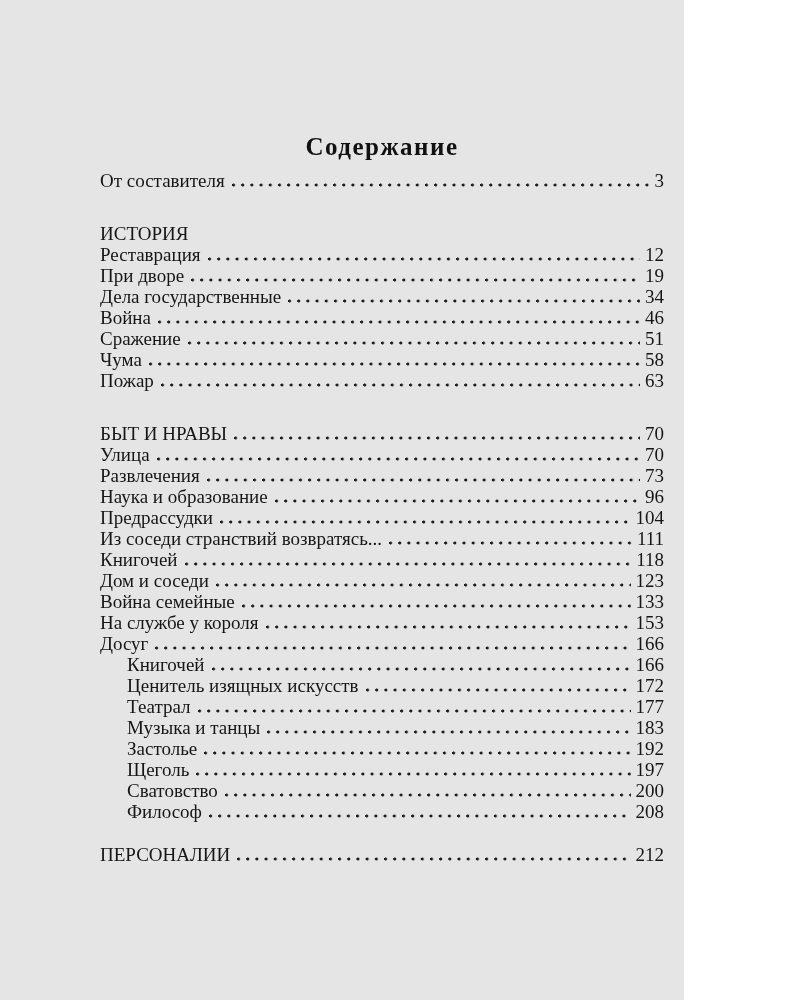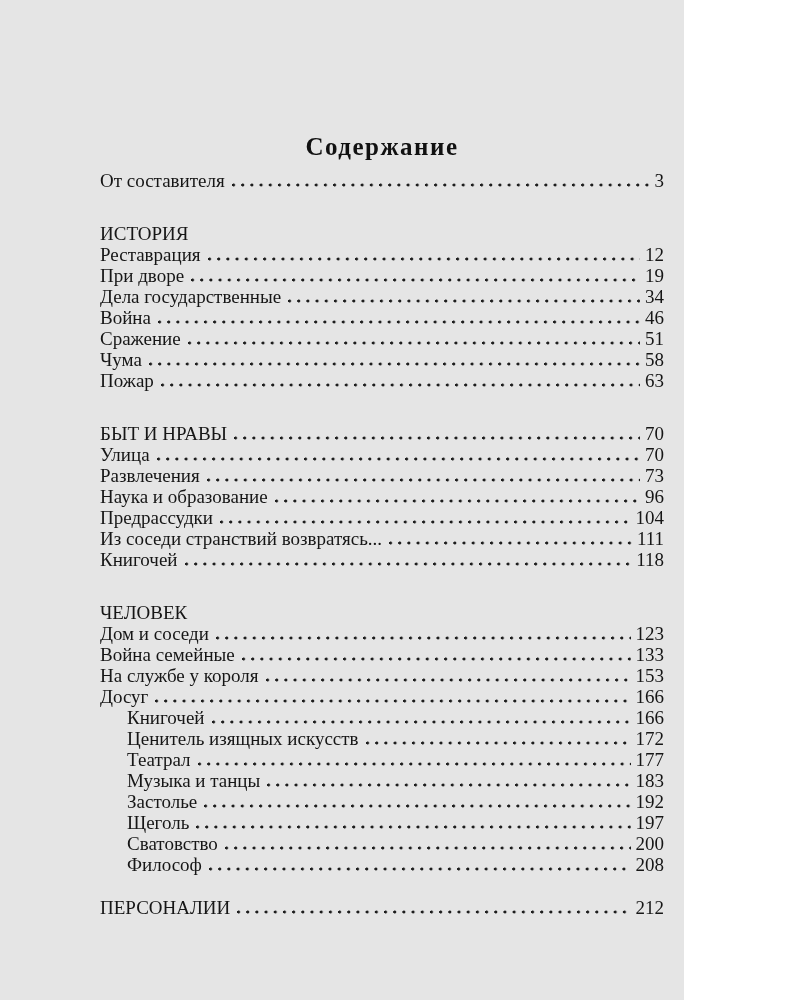--- a/index.html
+++ b/index.html
@@ -138,24 +138,20 @@
         <div class="row">
     <span class="label">Из соседи странствий возвратясь...</span>
     <span class="leader"></span>
     <span class="pagenum">111</span>
   </div>
         <div class="row">
     <span class="label">Книгочей</span>
     <span class="leader"></span>
     <span class="pagenum">118</span>
   </div>
-        <div class="row gap-before section">
-    <span class="label">ЧЕЛОВЕК</span>
-
-  </div>
         <div class="row">
     <span class="label">Дом и соседи</span>
     <span class="leader"></span>
     <span class="pagenum">123</span>
   </div>
         <div class="row">
     <span class="label">Война семейные</span>
     <span class="leader"></span>
     <span class="pagenum">133</span>
   </div>

